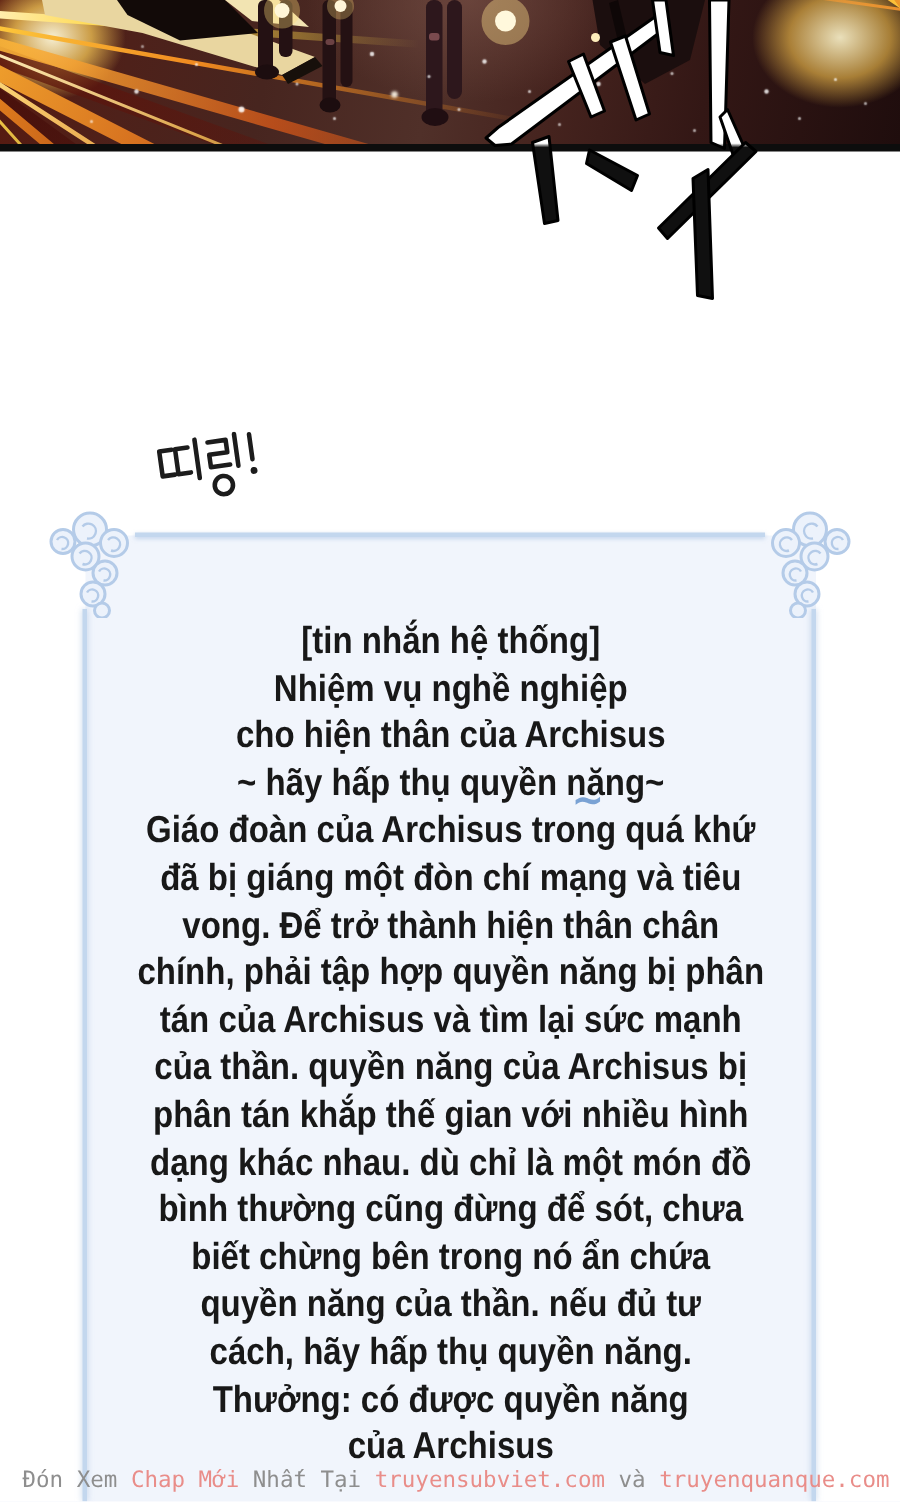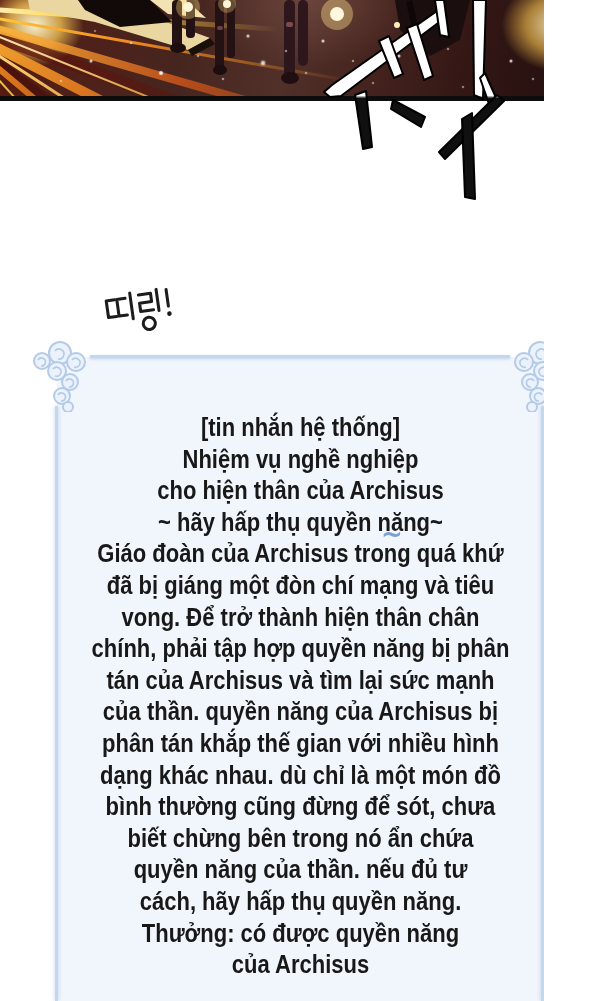--- a/index.html
+++ b/index.html
@@ -1,17 +1,17 @@
 <!DOCTYPE html>
 <html><head>
 <meta charset="utf-8">
 <style>
   html,body{margin:0;padding:0;}
   body{width:600px;height:1001px;background:#fff;font-family:"Liberation Sans",sans-serif;}
-  .page{position:relative;width:544px;height:1001px;overflow:hidden;background:#fff;}
+  .page{position:relative;width:600px;height:1001px;overflow:hidden;background:#fff;}
 
   
   .panel{position:absolute;left:0;top:0;width:600px;height:96px;overflow:hidden;
     background:
       radial-gradient(150px 95px at 52% 0%, rgba(128,86,76,.55), rgba(0,0,0,0) 72%),
       linear-gradient(100deg,#571a10 0%,#4e211a 15%,#47251f 30%,#503029 48%,#45231e 62%,#331715 78%,#1f0d0d 100%);}
   .panel-border{position:absolute;left:0;top:96px;width:600px;height:5px;background:#0d0d0d;}
 
   .ray{position:absolute;border-radius:3px;}
   .rl{left:-20px;transform-origin:0 50%;}
@@ -242,14 +242,15 @@
     <div class="msg-line">dạng khác nhau. dù chỉ là một món đồ</div>
     <div class="msg-line">bình thường cũng đừng để sót, chưa</div>
     <div class="msg-line">biết chừng bên trong nó ẩn chứa</div>
     <div class="msg-line">quyền năng của thần. nếu đủ tư</div>
     <div class="msg-line">cách, hãy hấp thụ quyền năng.</div>
     <div class="msg-line">Thưởng: có được quyền năng</div>
     <div class="msg-line">của Archisus</div>
   </div>
   <div class="squiggle">~</div>
 
+  <div class="footer"><span class="f-gray">Đón Xem </span><span class="f-link">Chap Mới</span><span class="f-gray"> Nhất Tại </span><span class="f-link">truyensubviet.com</span><span class="f-gray"> và </span><span class="f-link">truyenquanque.com</span></div>
 
 </div>
 
 </body></html>

